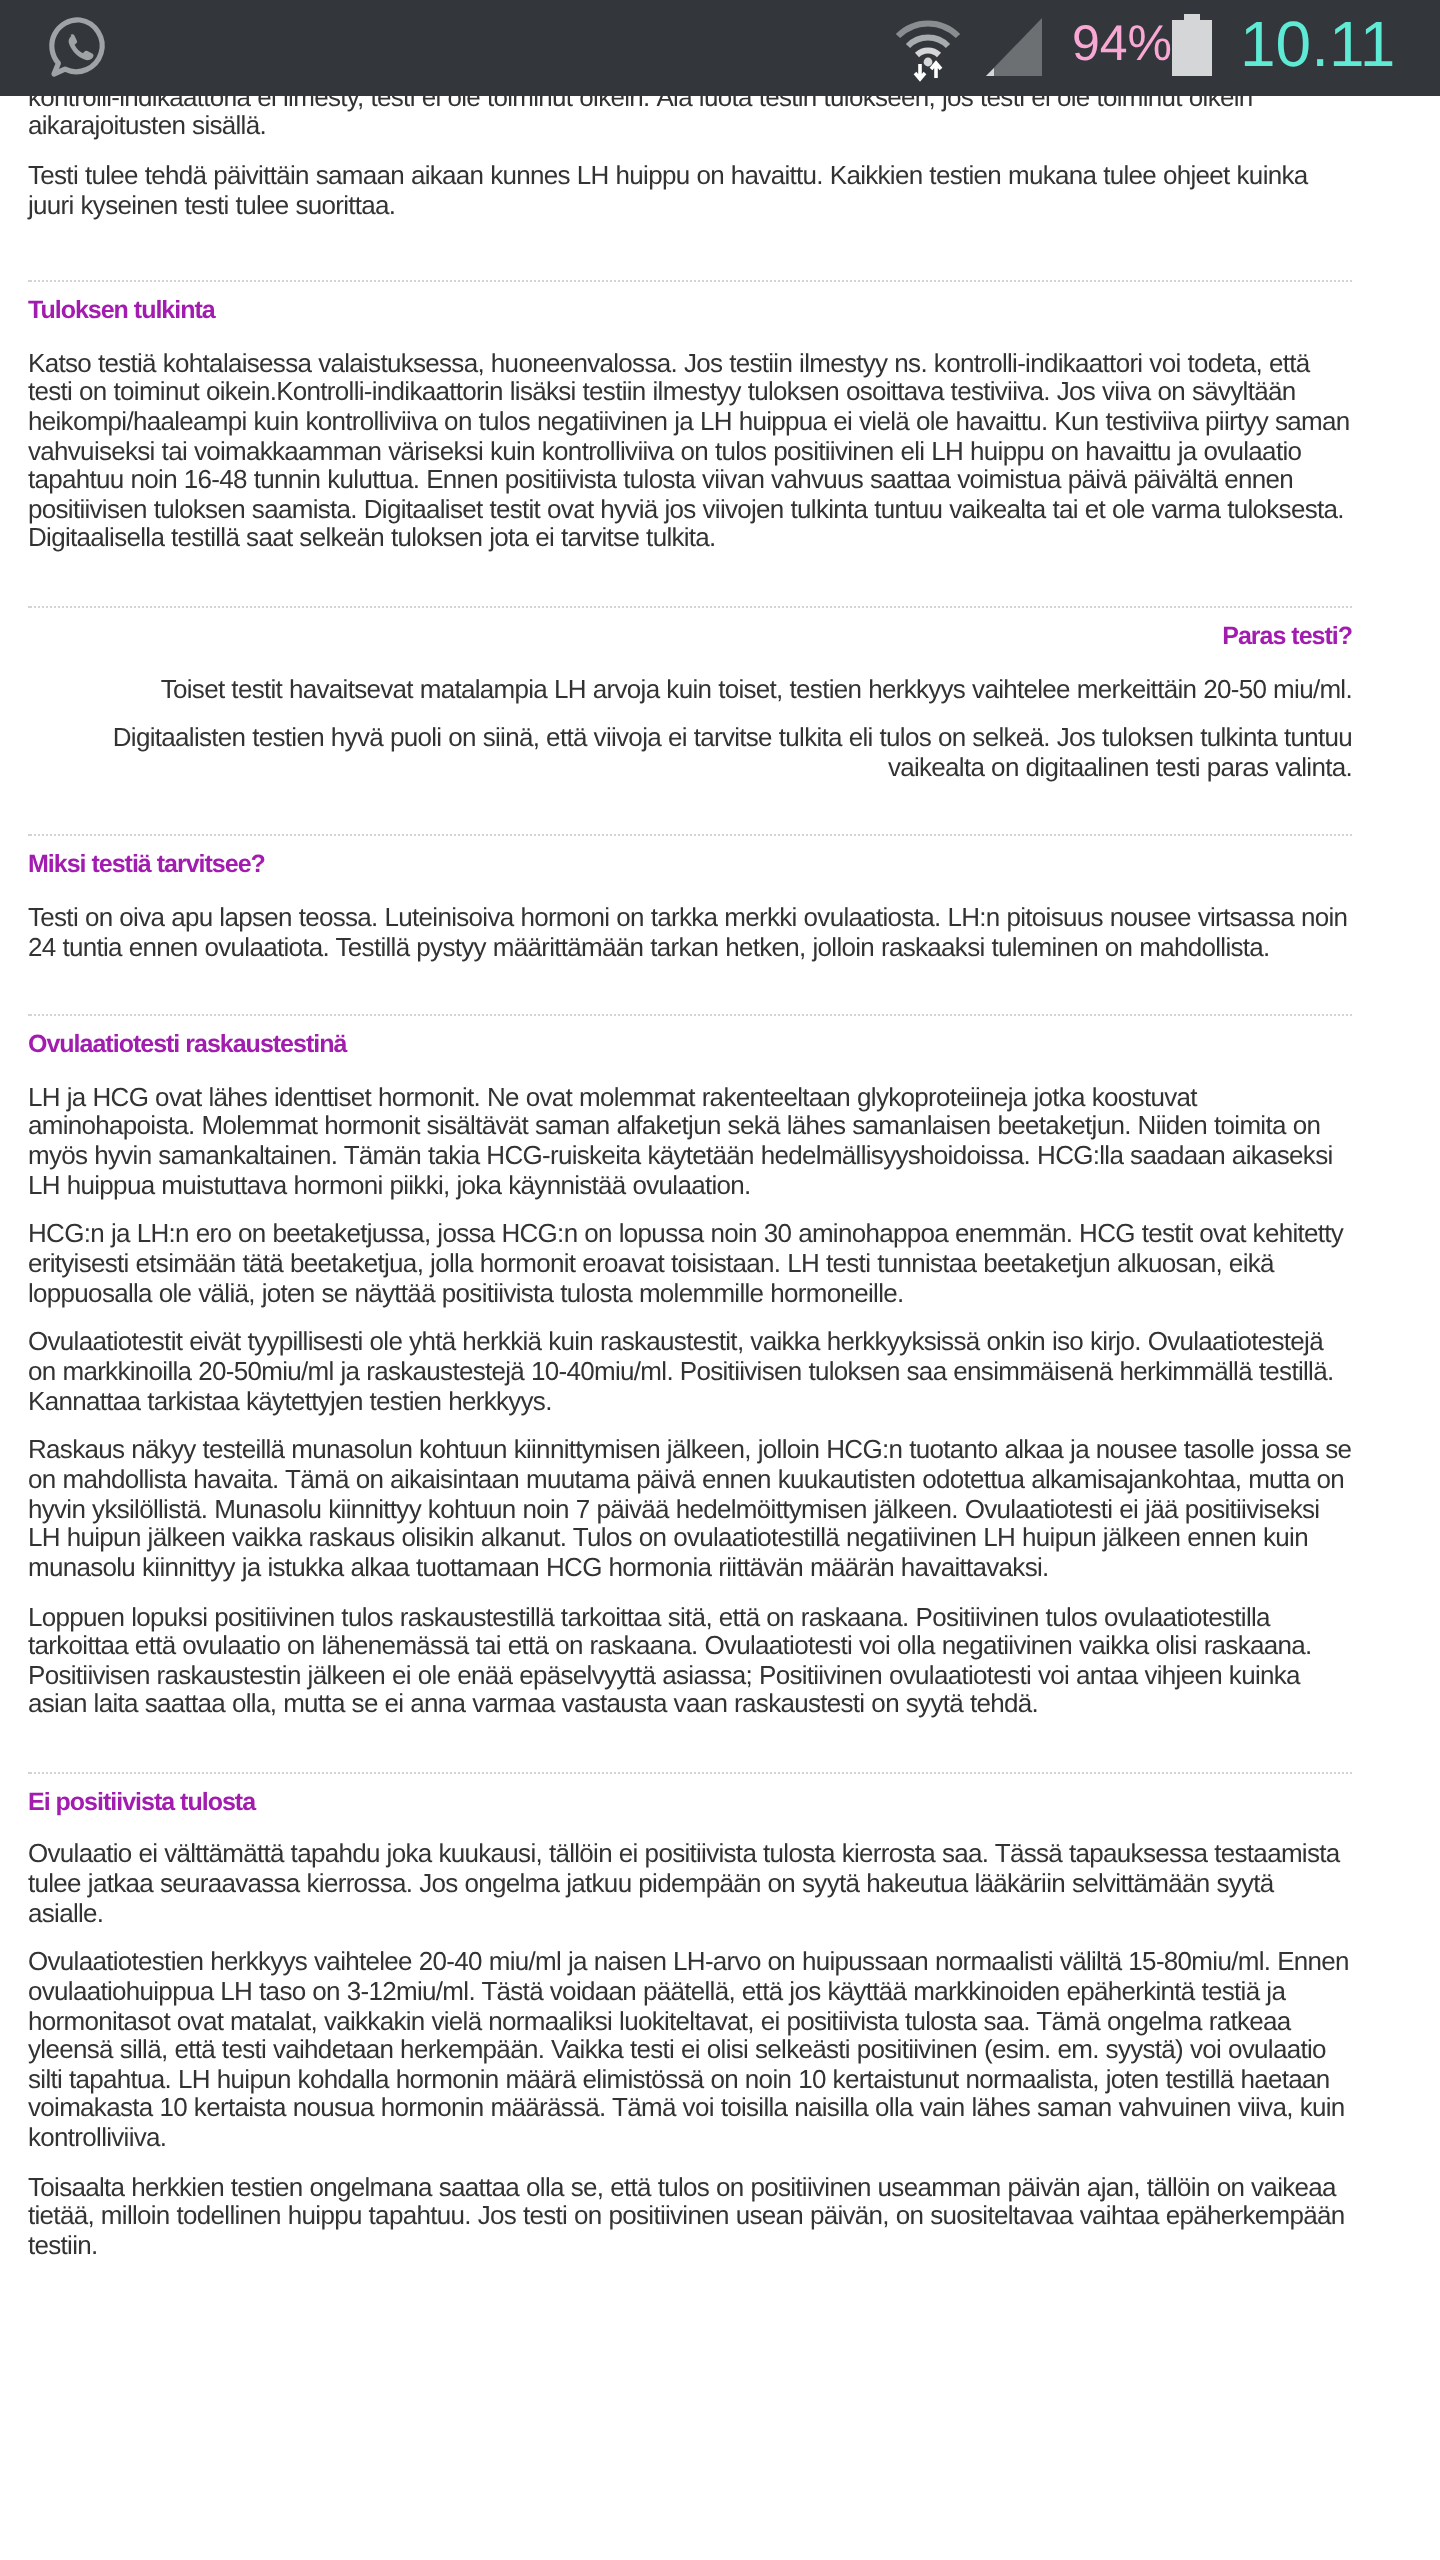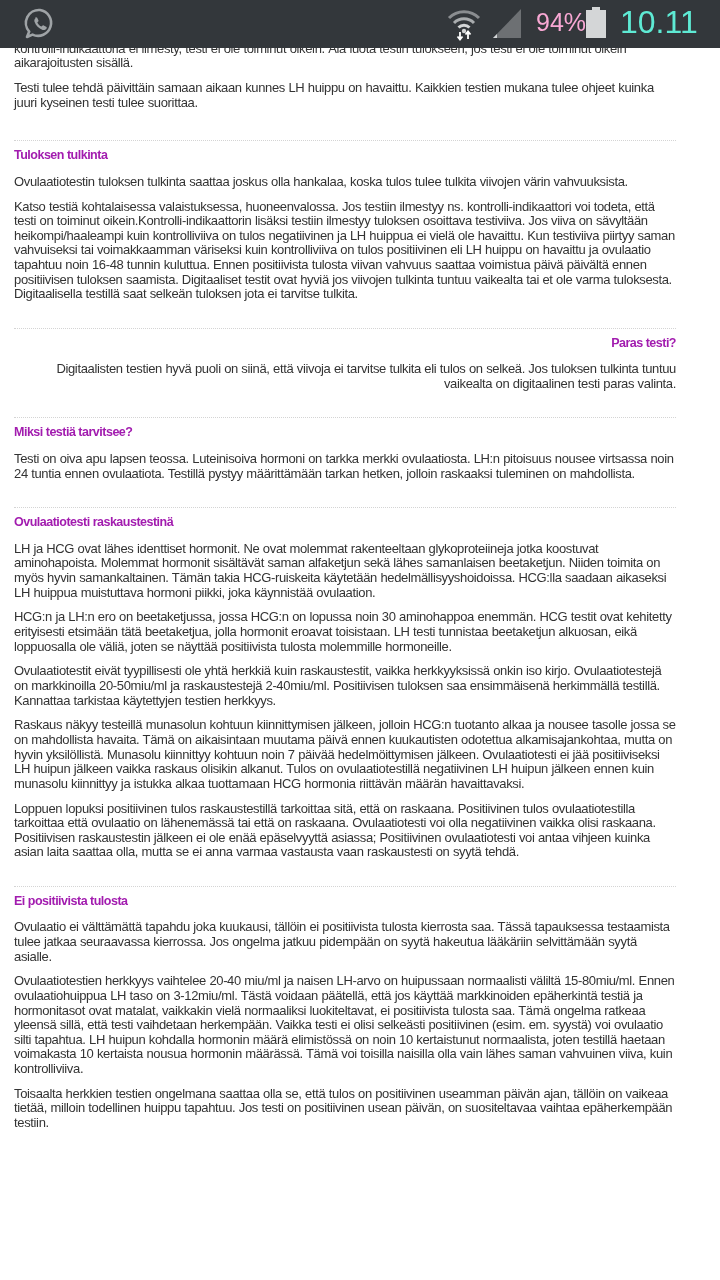--- a/index.html
+++ b/index.html
@@ -123,42 +123,42 @@
 
 <div class="content">
   <div class="section">
     <p>Muissa kuin digitaalisissa testeissä on myös ns. kontrolli-indikaattori. Tämä viiva näyttää onko testi toiminut oikein. Jos kontrolli-indikaattoria ei ilmesty, testi ei ole toiminut oikein. Älä luota testin tulokseen, jos testi ei ole toiminut oikein aikarajoitusten sisällä.</p>
     <p>Testi tulee tehdä päivittäin samaan aikaan kunnes LH huippu on havaittu. Kaikkien testien mukana tulee ohjeet kuinka juuri kyseinen testi tulee suorittaa.</p>
   </div>
 
   <div class="section" style="margin-top:30px;">
     <hr class="sep">
     <h3>Tuloksen tulkinta</h3>
-    <p>Ovulaatiotestin tuloksen tulkinta saattaa joskus olla hankalaa, koska tulos tulee tulkita viivojen värin vahvuuksista.</p>
     <p>Katso testiä kohtalaisessa valaistuksessa, huoneenvalossa. Jos testiin ilmestyy ns. kontrolli-indikaattori voi todeta, että testi on toiminut oikein.Kontrolli-indikaattorin lisäksi testiin ilmestyy tuloksen osoittava testiviiva. Jos viiva on sävyltään heikompi/haaleampi kuin kontrolliviiva on tulos negatiivinen ja LH huippua ei vielä ole havaittu. Kun testiviiva piirtyy saman vahvuiseksi tai voimakkaamman väriseksi kuin kontrolliviiva on tulos positiivinen eli LH huippu on havaittu ja ovulaatio tapahtuu noin 16-48 tunnin kuluttua. Ennen positiivista tulosta viivan vahvuus saattaa voimistua päivä päivältä ennen positiivisen tuloksen saamista. Digitaaliset testit ovat hyviä jos viivojen tulkinta tuntuu vaikealta tai et ole varma tuloksesta. Digitaalisella testillä saat selkeän tuloksen jota ei tarvitse tulkita.</p>
   </div>
 
   <div class="section" style="margin-top:26px;text-align:right;">
     <hr class="sep">
     <h3>Paras testi?</h3>
+    <p>Toiset testit havaitsevat matalampia LH arvoja kuin toiset, testien herkkyys vaihtelee merkeittäin 20-50 miu/ml.</p>
     <p>Digitaalisten testien hyvä puoli on siinä, että viivoja ei tarvitse tulkita eli tulos on selkeä. Jos tuloksen tulkinta tuntuu vaikealta on digitaalinen testi paras valinta.</p>
   </div>
 
   <div class="section" style="margin-top:26px;">
     <hr class="sep">
     <h3>Miksi testiä tarvitsee?</h3>
     <p>Testi on oiva apu lapsen teossa. Luteinisoiva hormoni on tarkka merkki ovulaatiosta. LH:n pitoisuus nousee virtsassa noin 24 tuntia ennen ovulaatiota. Testillä pystyy määrittämään tarkan hetken, jolloin raskaaksi tuleminen on mahdollista.</p>
   </div>
 
   <div class="section" style="margin-top:26px;">
     <hr class="sep">
     <h3>Ovulaatiotesti raskaustestinä</h3>
     <p>LH ja HCG ovat lähes identtiset hormonit. Ne ovat molemmat rakenteeltaan glykoproteiineja jotka koostuvat aminohapoista. Molemmat hormonit sisältävät saman alfaketjun sekä lähes samanlaisen beetaketjun. Niiden toimita on myös hyvin samankaltainen. Tämän takia HCG-ruiskeita käytetään hedelmällisyyshoidoissa. HCG:lla saadaan aikaseksi LH huippua muistuttava hormoni piikki, joka käynnistää ovulaation.</p>
     <p>HCG:n ja LH:n ero on beetaketjussa, jossa HCG:n on lopussa noin 30 aminohappoa enemmän. HCG testit ovat kehitetty erityisesti etsimään tätä beetaketjua, jolla hormonit eroavat toisistaan. LH testi tunnistaa beetaketjun alkuosan, eikä loppuosalla ole väliä, joten se näyttää positiivista tulosta molemmille hormoneille.</p>
-    <p>Ovulaatiotestit eivät tyypillisesti ole yhtä herkkiä kuin raskaustestit, vaikka herkkyyksissä onkin iso kirjo. Ovulaatiotestejä on markkinoilla 20-50miu/ml ja raskaustestejä 2-40miu/ml. Positiivisen tuloksen saa ensimmäisenä herkimmällä testillä. Kannattaa tarkistaa käytettyjen testien herkkyys.</p>
+    <p>Ovulaatiotestit eivät tyypillisesti ole yhtä herkkiä kuin raskaustestit, vaikka herkkyyksissä onkin iso kirjo. Ovulaatiotestejä on markkinoilla 20-50miu/ml ja raskaustestejä 10-40miu/ml. Positiivisen tuloksen saa ensimmäisenä herkimmällä testillä. Kannattaa tarkistaa käytettyjen testien herkkyys.</p>
     <p>Raskaus näkyy testeillä munasolun kohtuun kiinnittymisen jälkeen, jolloin HCG:n tuotanto alkaa ja nousee tasolle jossa se on mahdollista havaita. Tämä on aikaisintaan muutama päivä ennen kuukautisten odotettua alkamisajankohtaa, mutta on hyvin yksilöllistä. Munasolu kiinnittyy kohtuun noin 7 päivää hedelmöittymisen jälkeen. Ovulaatiotesti ei jää positiiviseksi LH huipun jälkeen vaikka raskaus olisikin alkanut. Tulos on ovulaatiotestillä negatiivinen LH huipun jälkeen ennen kuin munasolu kiinnittyy ja istukka alkaa tuottamaan HCG hormonia riittävän määrän havaittavaksi.</p>
     <p>Loppuen lopuksi positiivinen tulos raskaustestillä tarkoittaa sitä, että on raskaana. Positiivinen tulos ovulaatiotestilla tarkoittaa että ovulaatio on lähenemässä tai että on raskaana. Ovulaatiotesti voi olla negatiivinen vaikka olisi raskaana. Positiivisen raskaustestin jälkeen ei ole enää epäselvyyttä asiassa; Positiivinen ovulaatiotesti voi antaa vihjeen kuinka asian laita saattaa olla, mutta se ei anna varmaa vastausta vaan raskaustesti on syytä tehdä.</p>
   </div>
 
   <div class="section" style="margin-top:26px;">
     <hr class="sep">
     <h3>Ei positiivista tulosta</h3>
     <p>Ovulaatio ei välttämättä tapahdu joka kuukausi, tällöin ei positiivista tulosta kierrosta saa. Tässä tapauksessa testaamista tulee jatkaa seuraavassa kierrossa. Jos ongelma jatkuu pidempään on syytä hakeutua lääkäriin selvittämään syytä asialle.</p>
     <p>Ovulaatiotestien herkkyys vaihtelee 20-40 miu/ml ja naisen LH-arvo on huipussaan normaalisti väliltä 15-80miu/ml. Ennen ovulaatiohuippua LH taso on 3-12miu/ml. Tästä voidaan päätellä, että jos käyttää markkinoiden epäherkintä testiä ja hormonitasot ovat matalat, vaikkakin vielä normaaliksi luokiteltavat, ei positiivista tulosta saa. Tämä ongelma ratkeaa yleensä sillä, että testi vaihdetaan herkempään. Vaikka testi ei olisi selkeästi positiivinen (esim. em. syystä) voi ovulaatio silti tapahtua. LH huipun kohdalla hormonin määrä elimistössä on noin 10 kertaistunut normaalista, joten testillä haetaan voimakasta 10 kertaista nousua hormonin määrässä. Tämä voi toisilla naisilla olla vain lähes saman vahvuinen viiva, kuin kontrolliviiva.</p>
     <p>Toisaalta herkkien testien ongelmana saattaa olla se, että tulos on positiivinen useamman päivän ajan, tällöin on vaikeaa tietää, milloin todellinen huippu tapahtuu. Jos testi on positiivinen usean päivän, on suositeltavaa vaihtaa epäherkempään testiin.</p>

